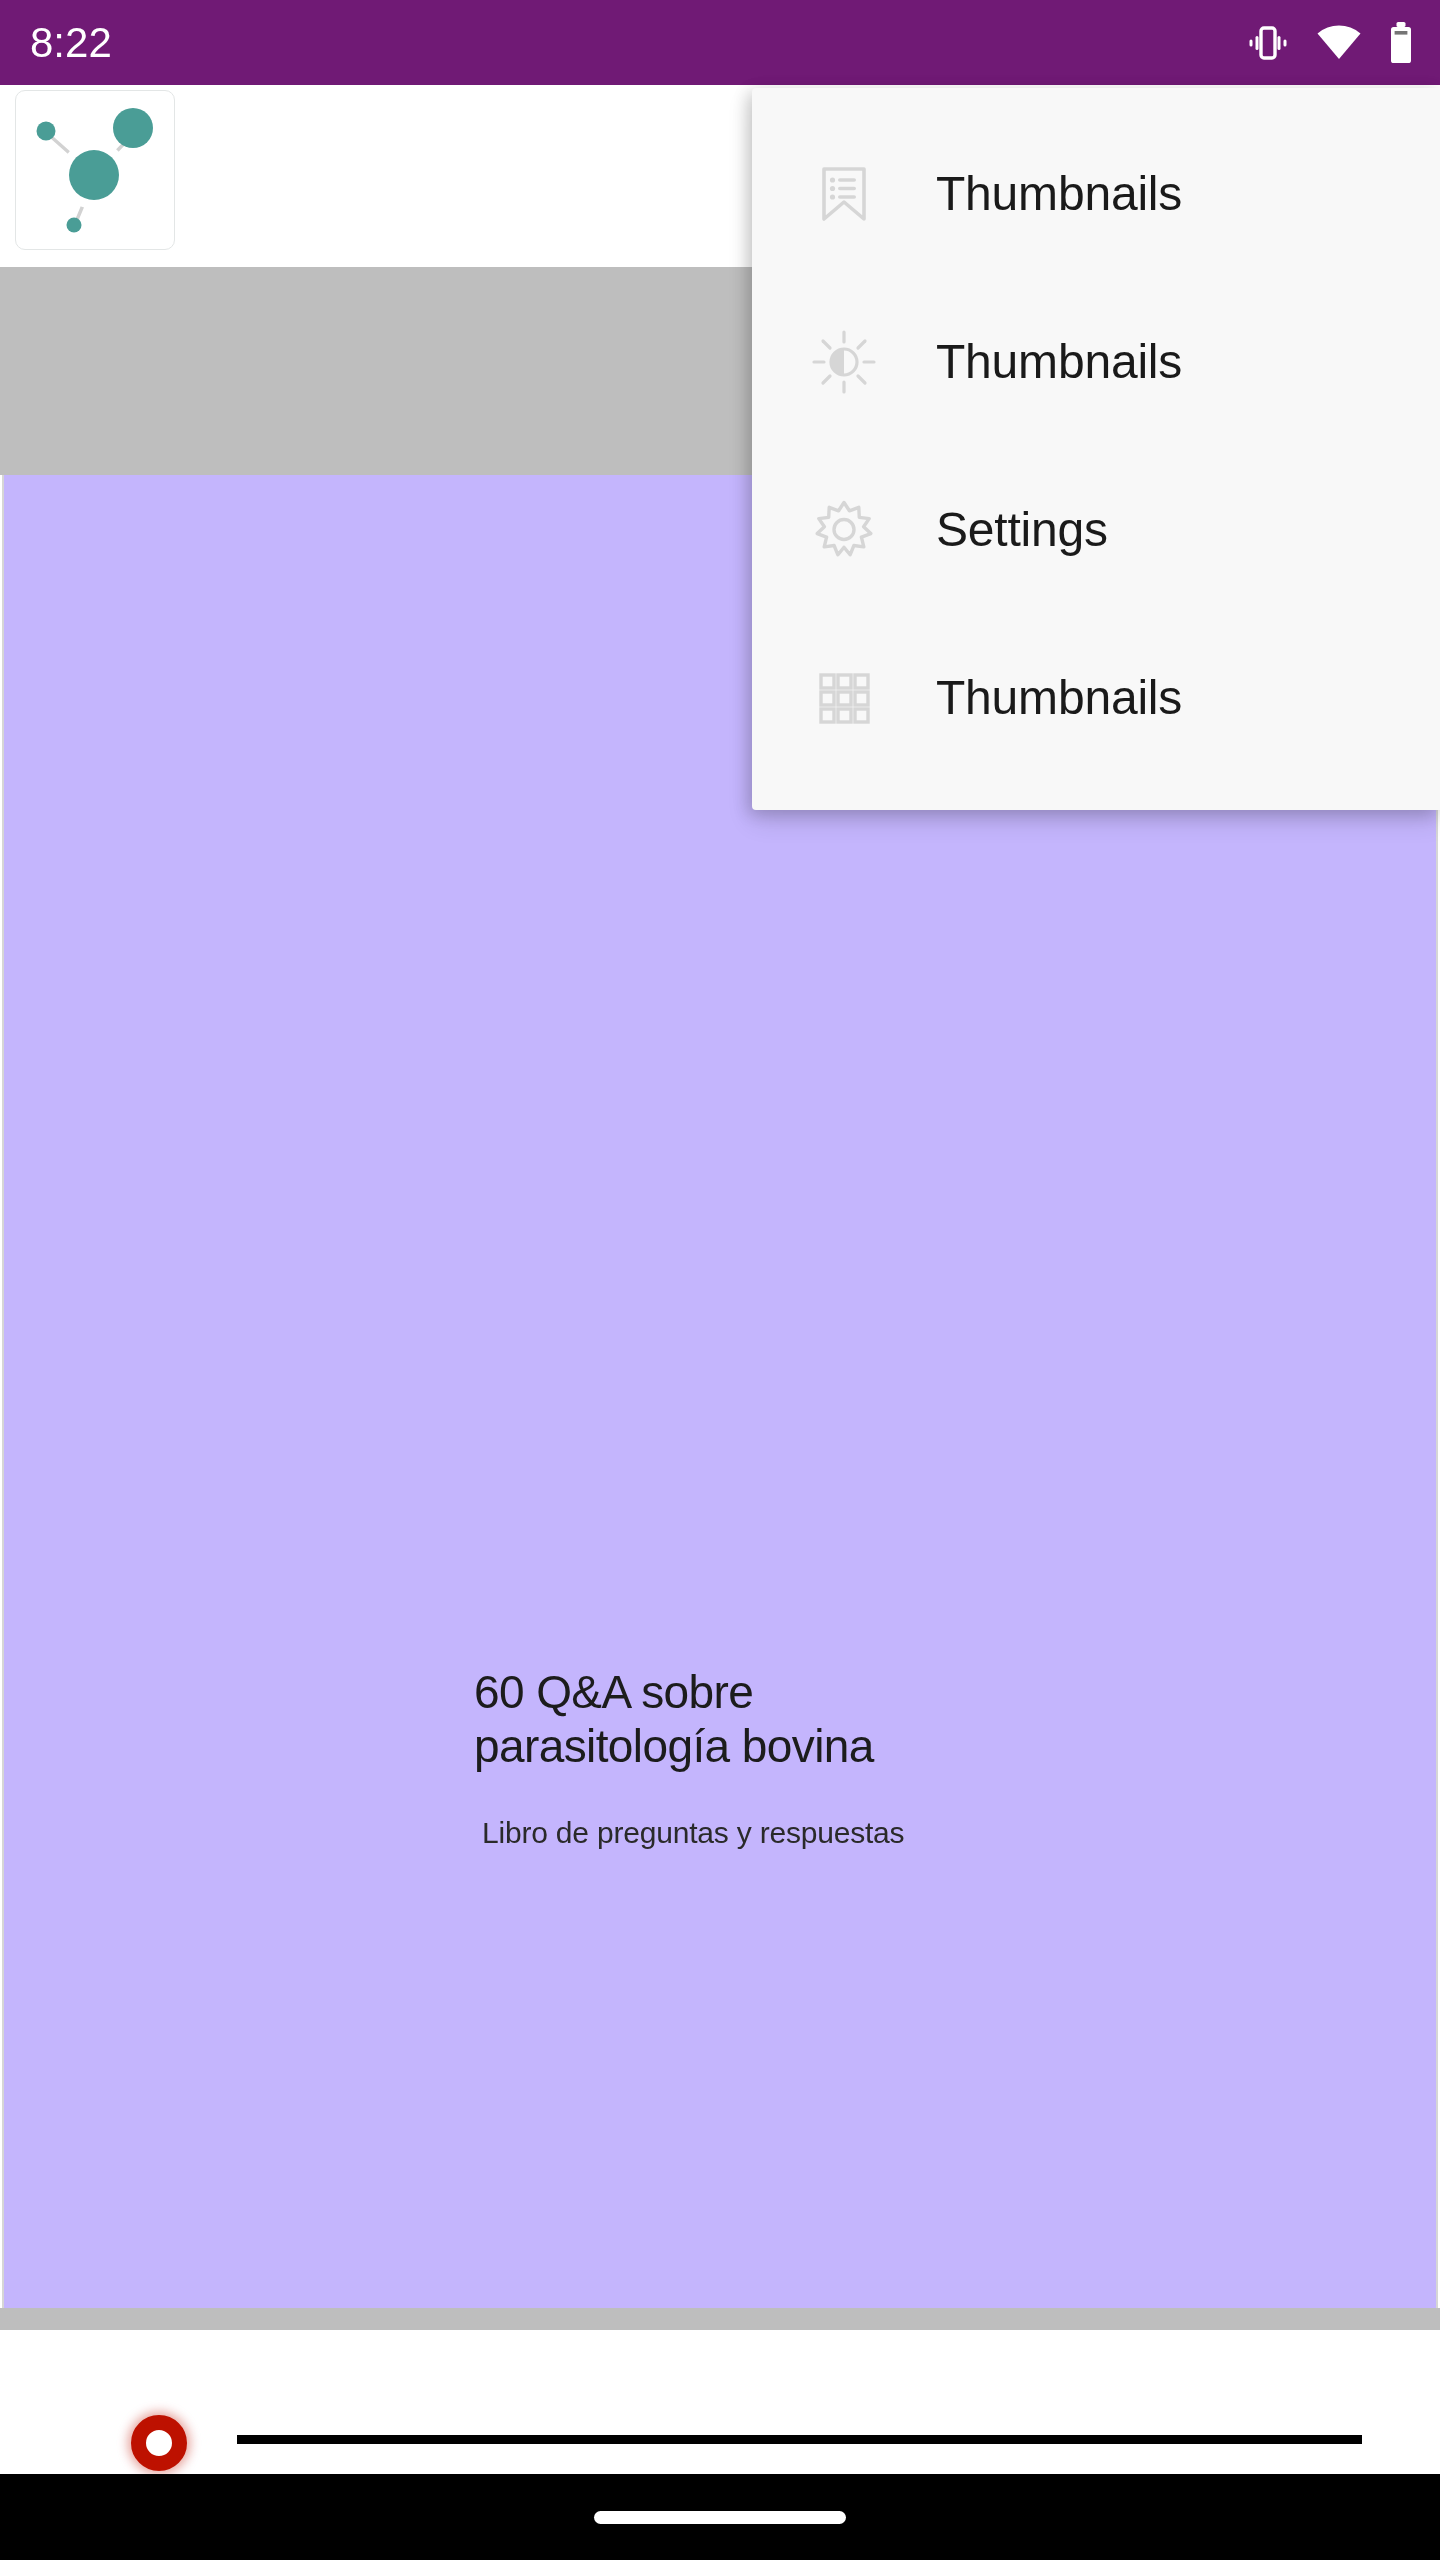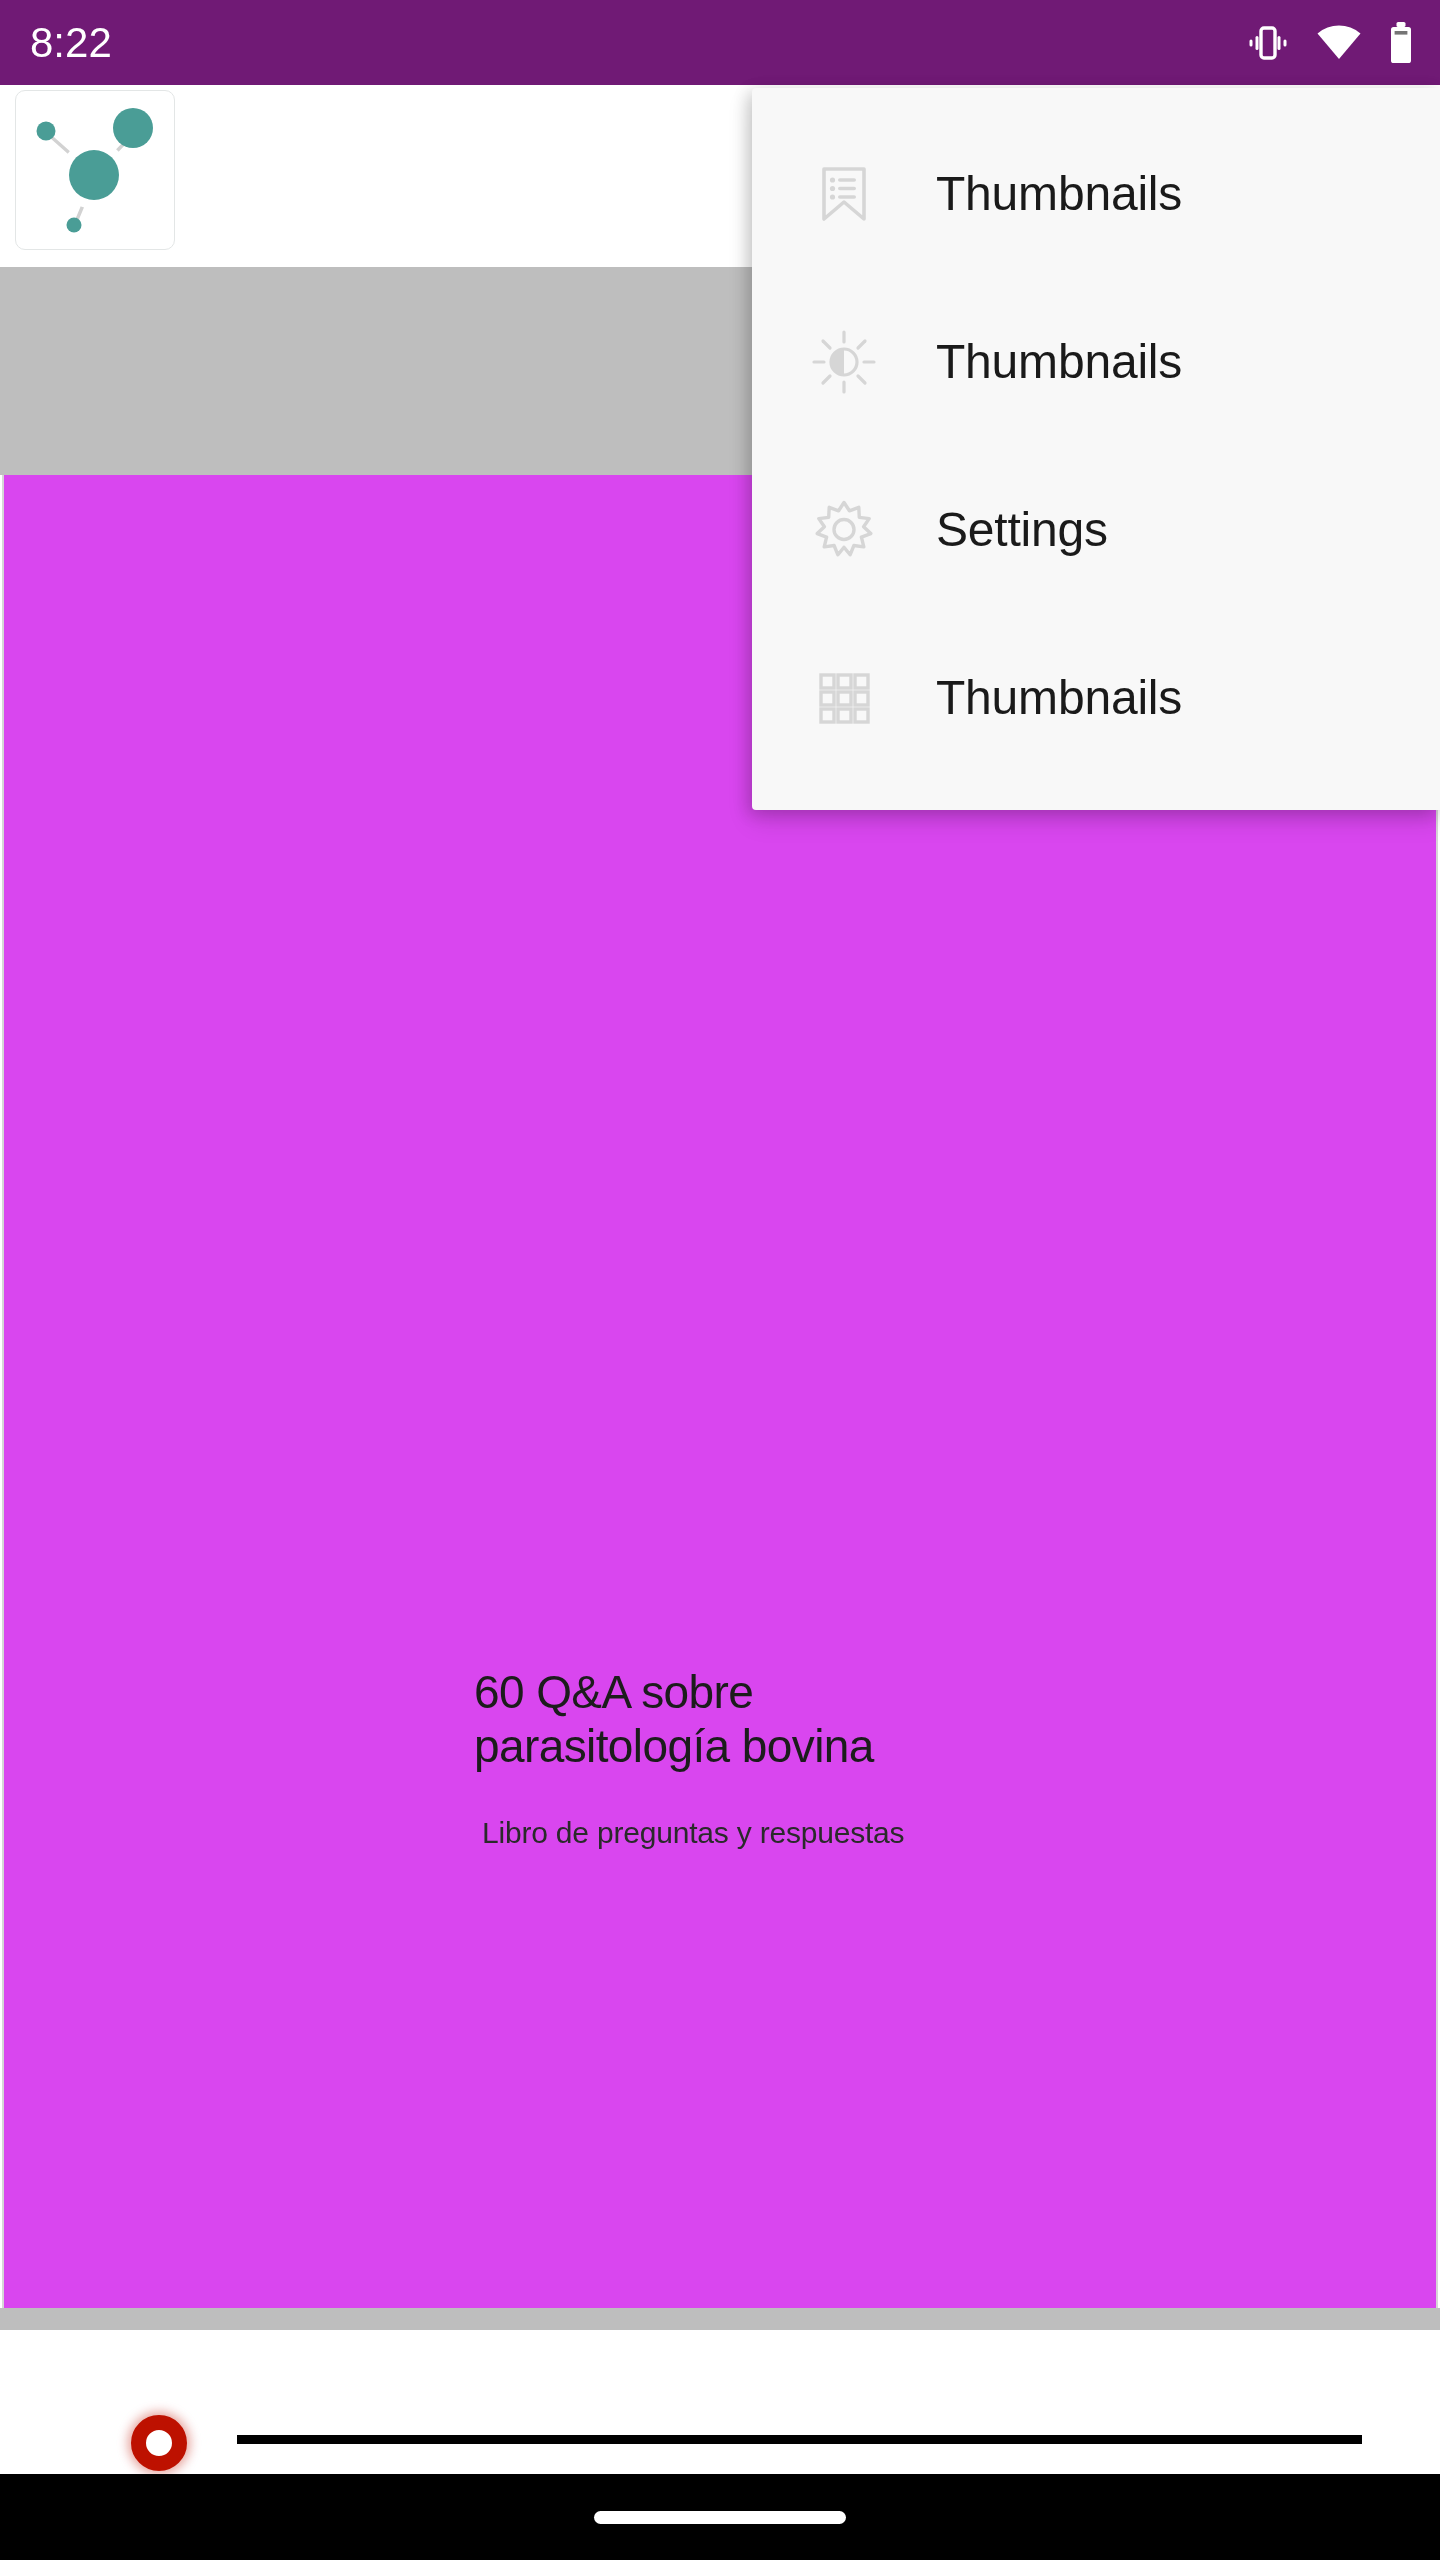--- a/index.html
+++ b/index.html
@@ -95,21 +95,21 @@
     background: #bebebe;
   }
 
   
   .doc-page {
     position: absolute;
     left: 2px;
     top: 475px;
     width: 1436px;
     height: 1833px;
-    background: #d946ef;
+    background: #c4b5fd;
     border-left: 2px solid #d6d6d6;
     border-right: 2px solid #d6d6d6;
     box-sizing: border-box;
     z-index: 6;
     overflow: hidden;
     text-decoration: underline;
   }
   .page-title {
     position: absolute;
     left: 470px;

